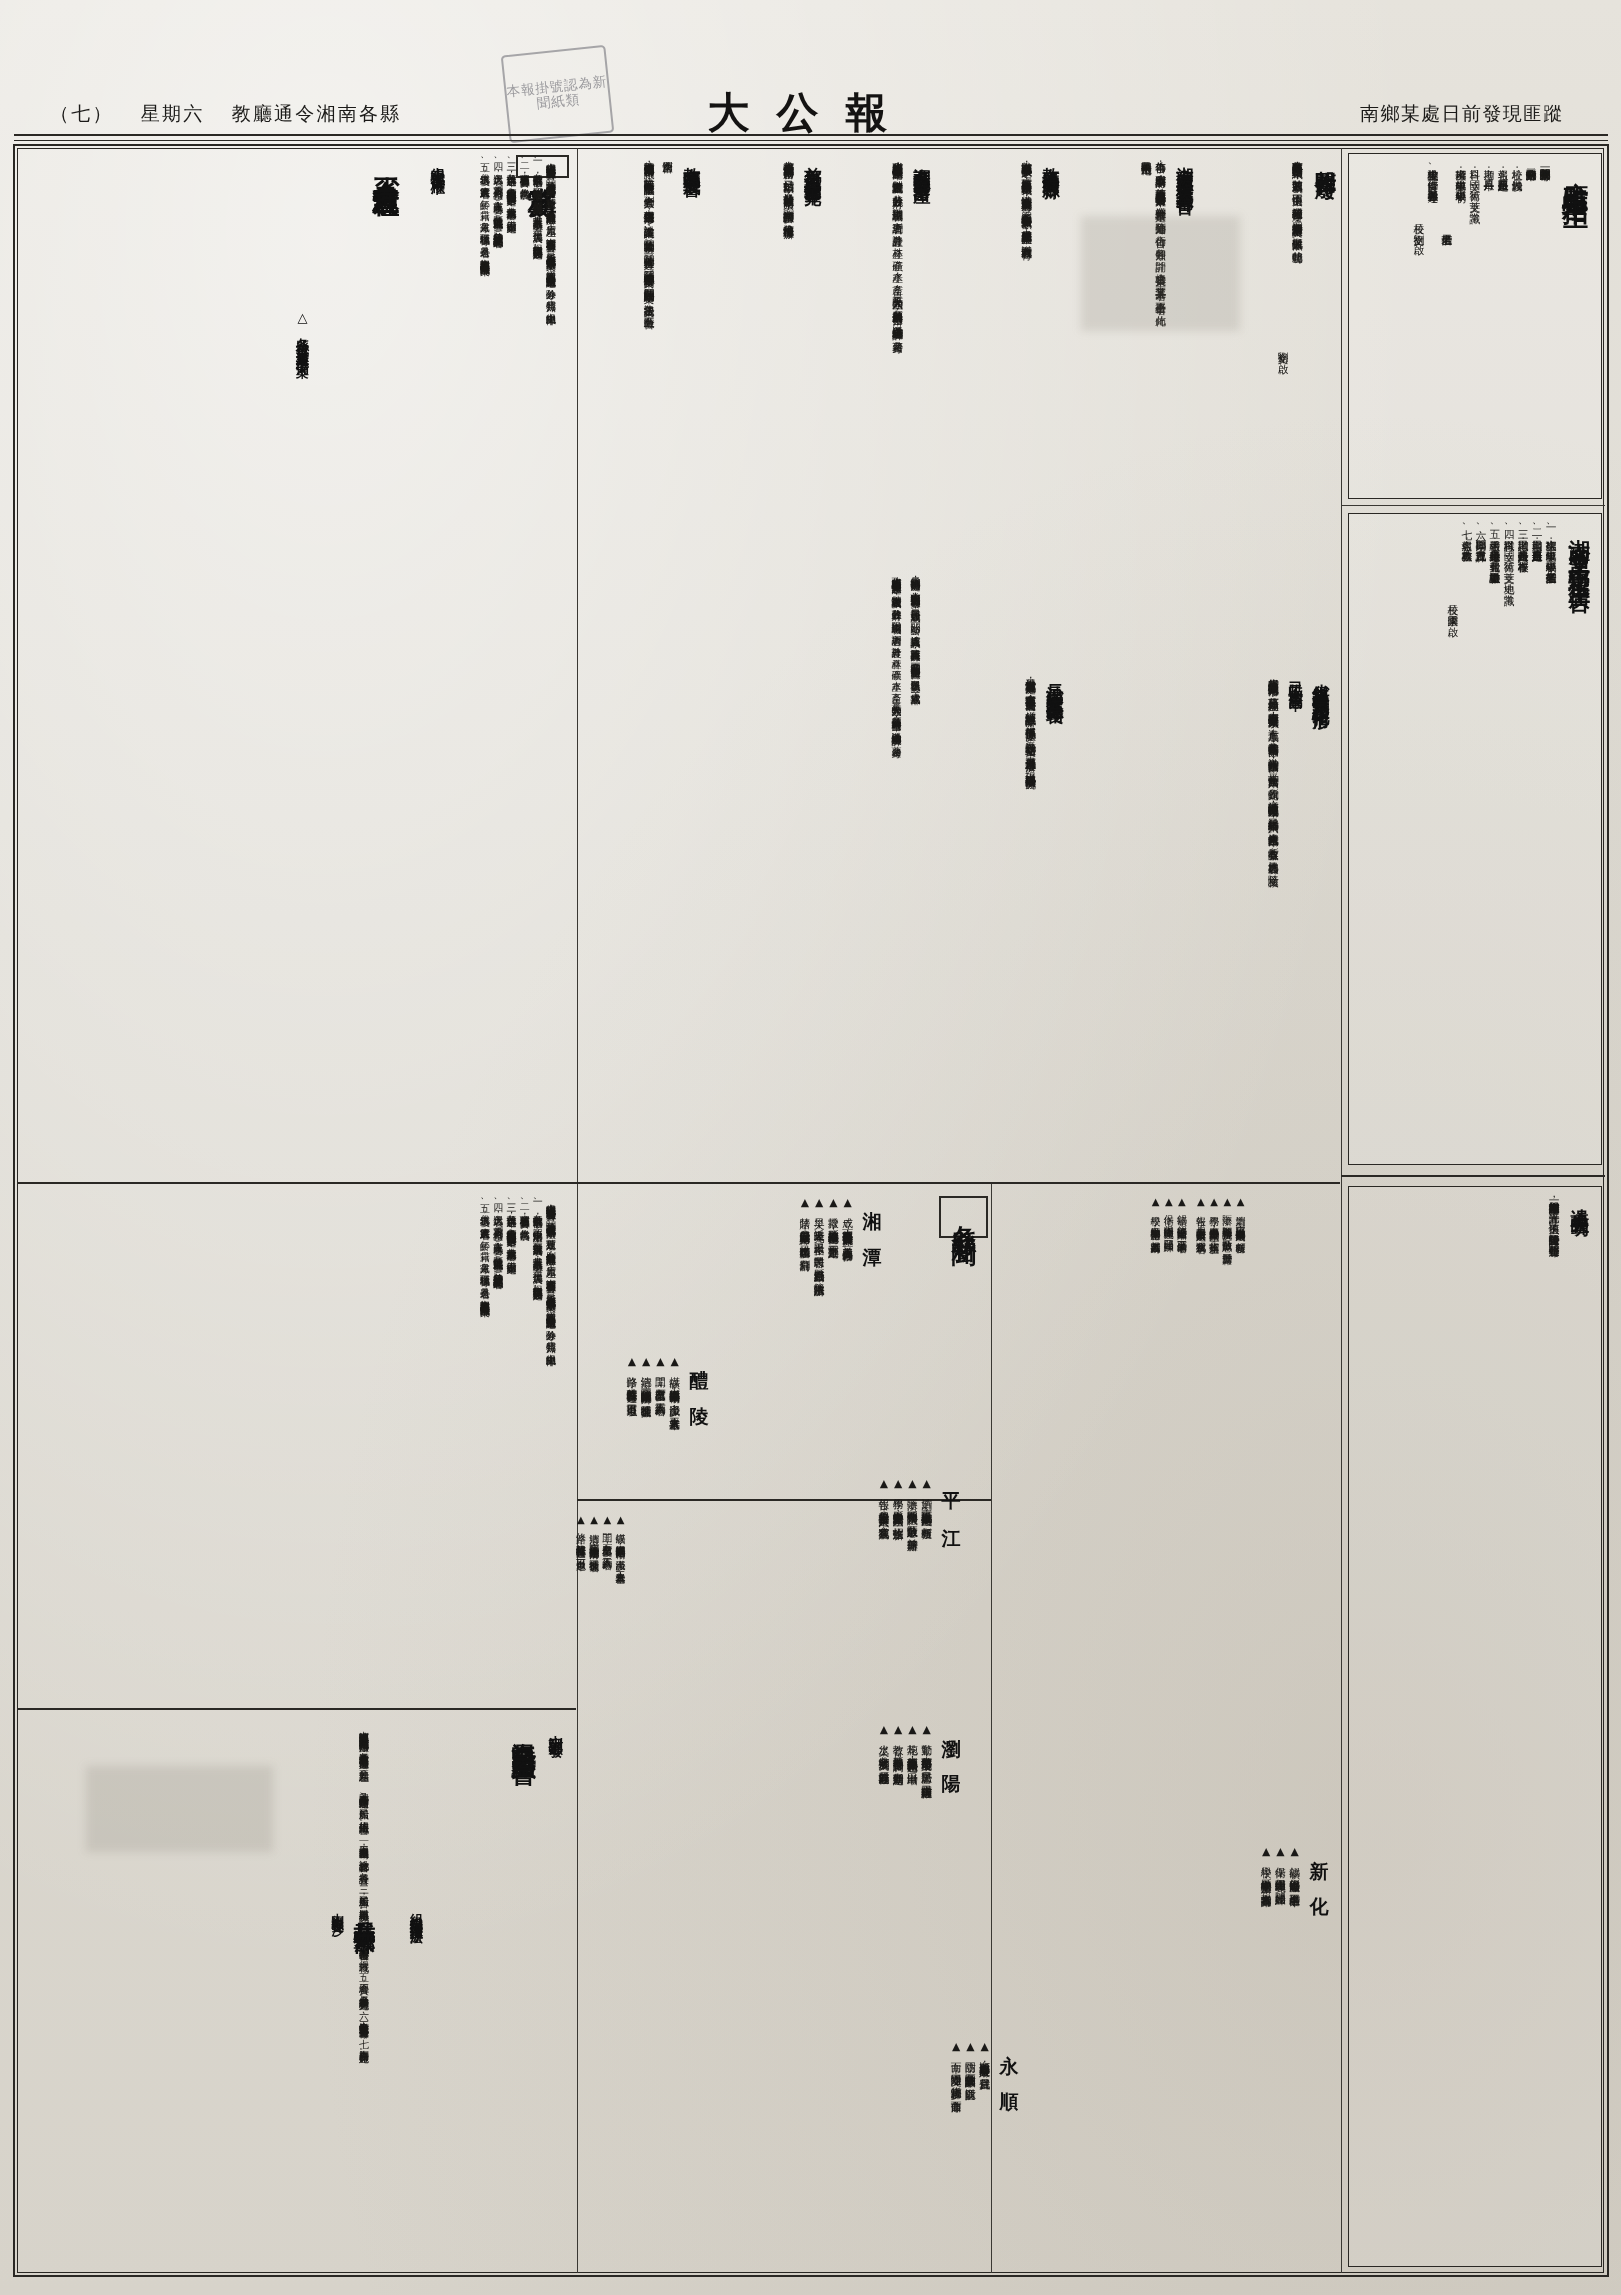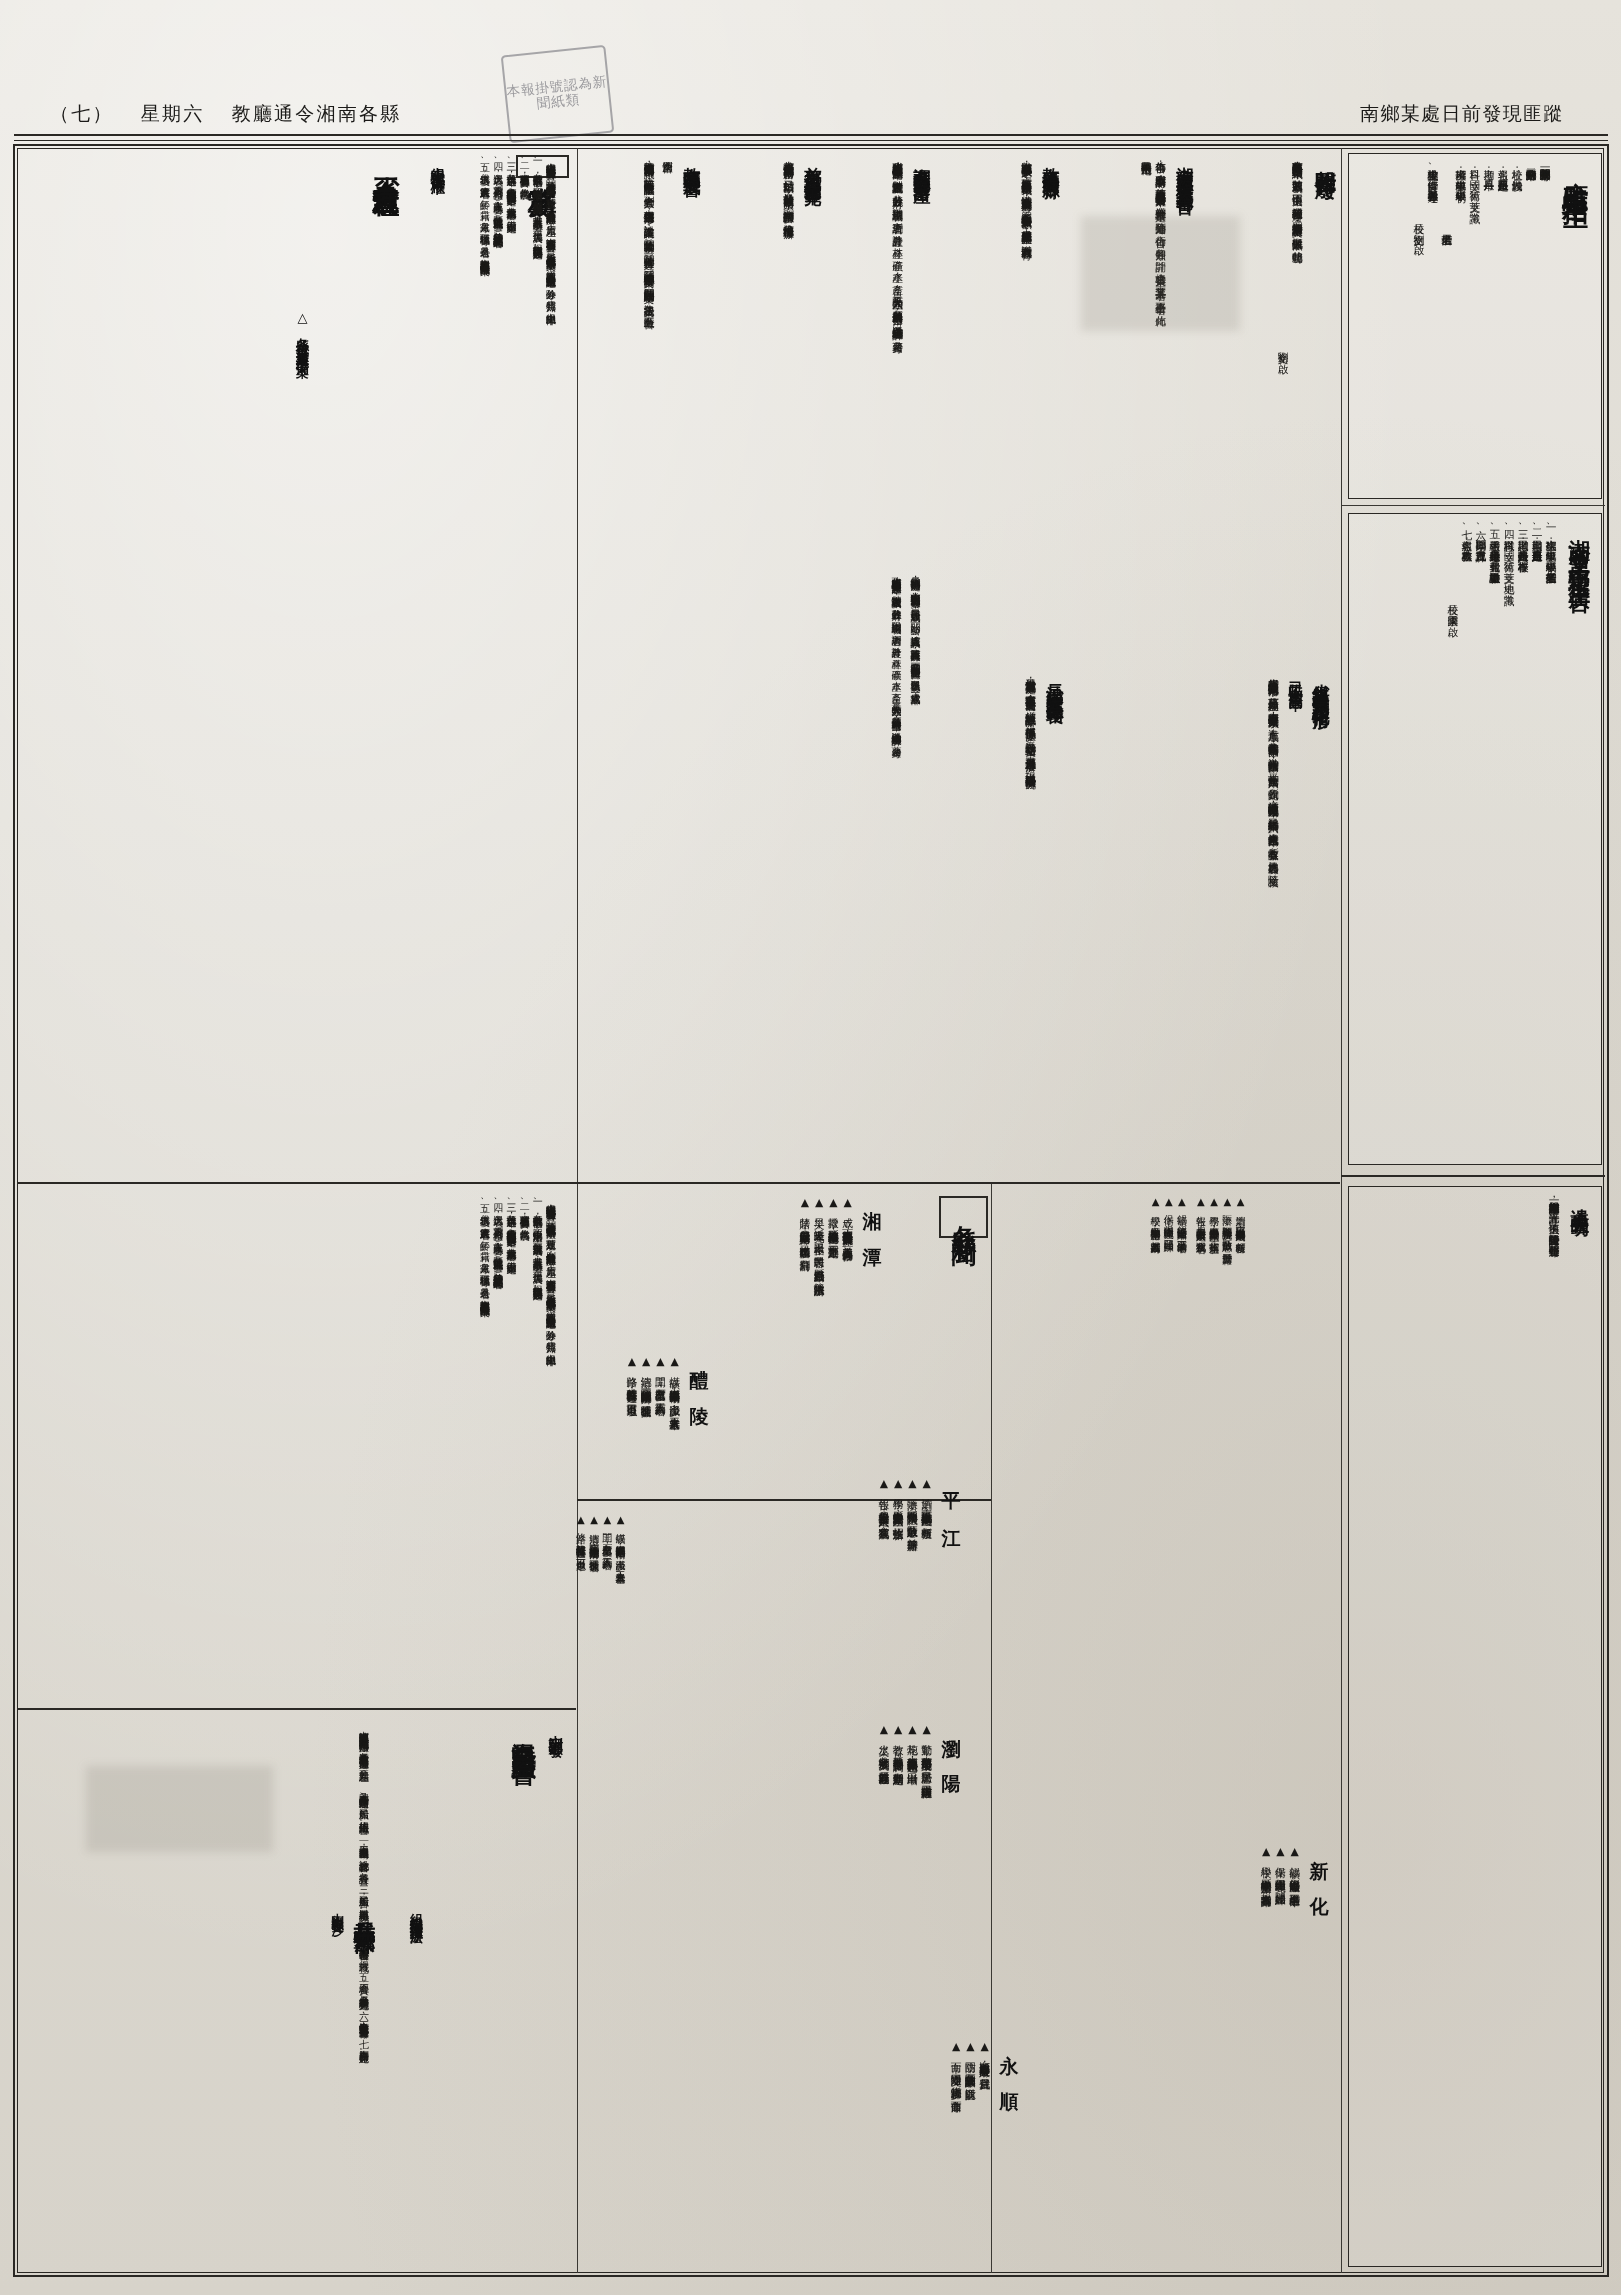--- a/index.html
+++ b/index.html
@@ -134,20 +134,21 @@
     pointer-events:none;
   }
 </style>
 </head>
 <body>
 
 <div id="page">
   <div id="paper"></div>
 
   <div class="masthead">
+    <div class="mast-title">大公報</div>
     <div class="mast-left">
       <span>（七）</span>
       <span>星期六</span>
       <span>教廳通令湘南各縣</span>
     </div>
     <div class="mast-date">南鄉某處日前發現匪蹤</div>
     <div class="seal">
       <span>本報掛號認為新聞紙類</span>
     </div>
     <div class="mast-rule"></div>

